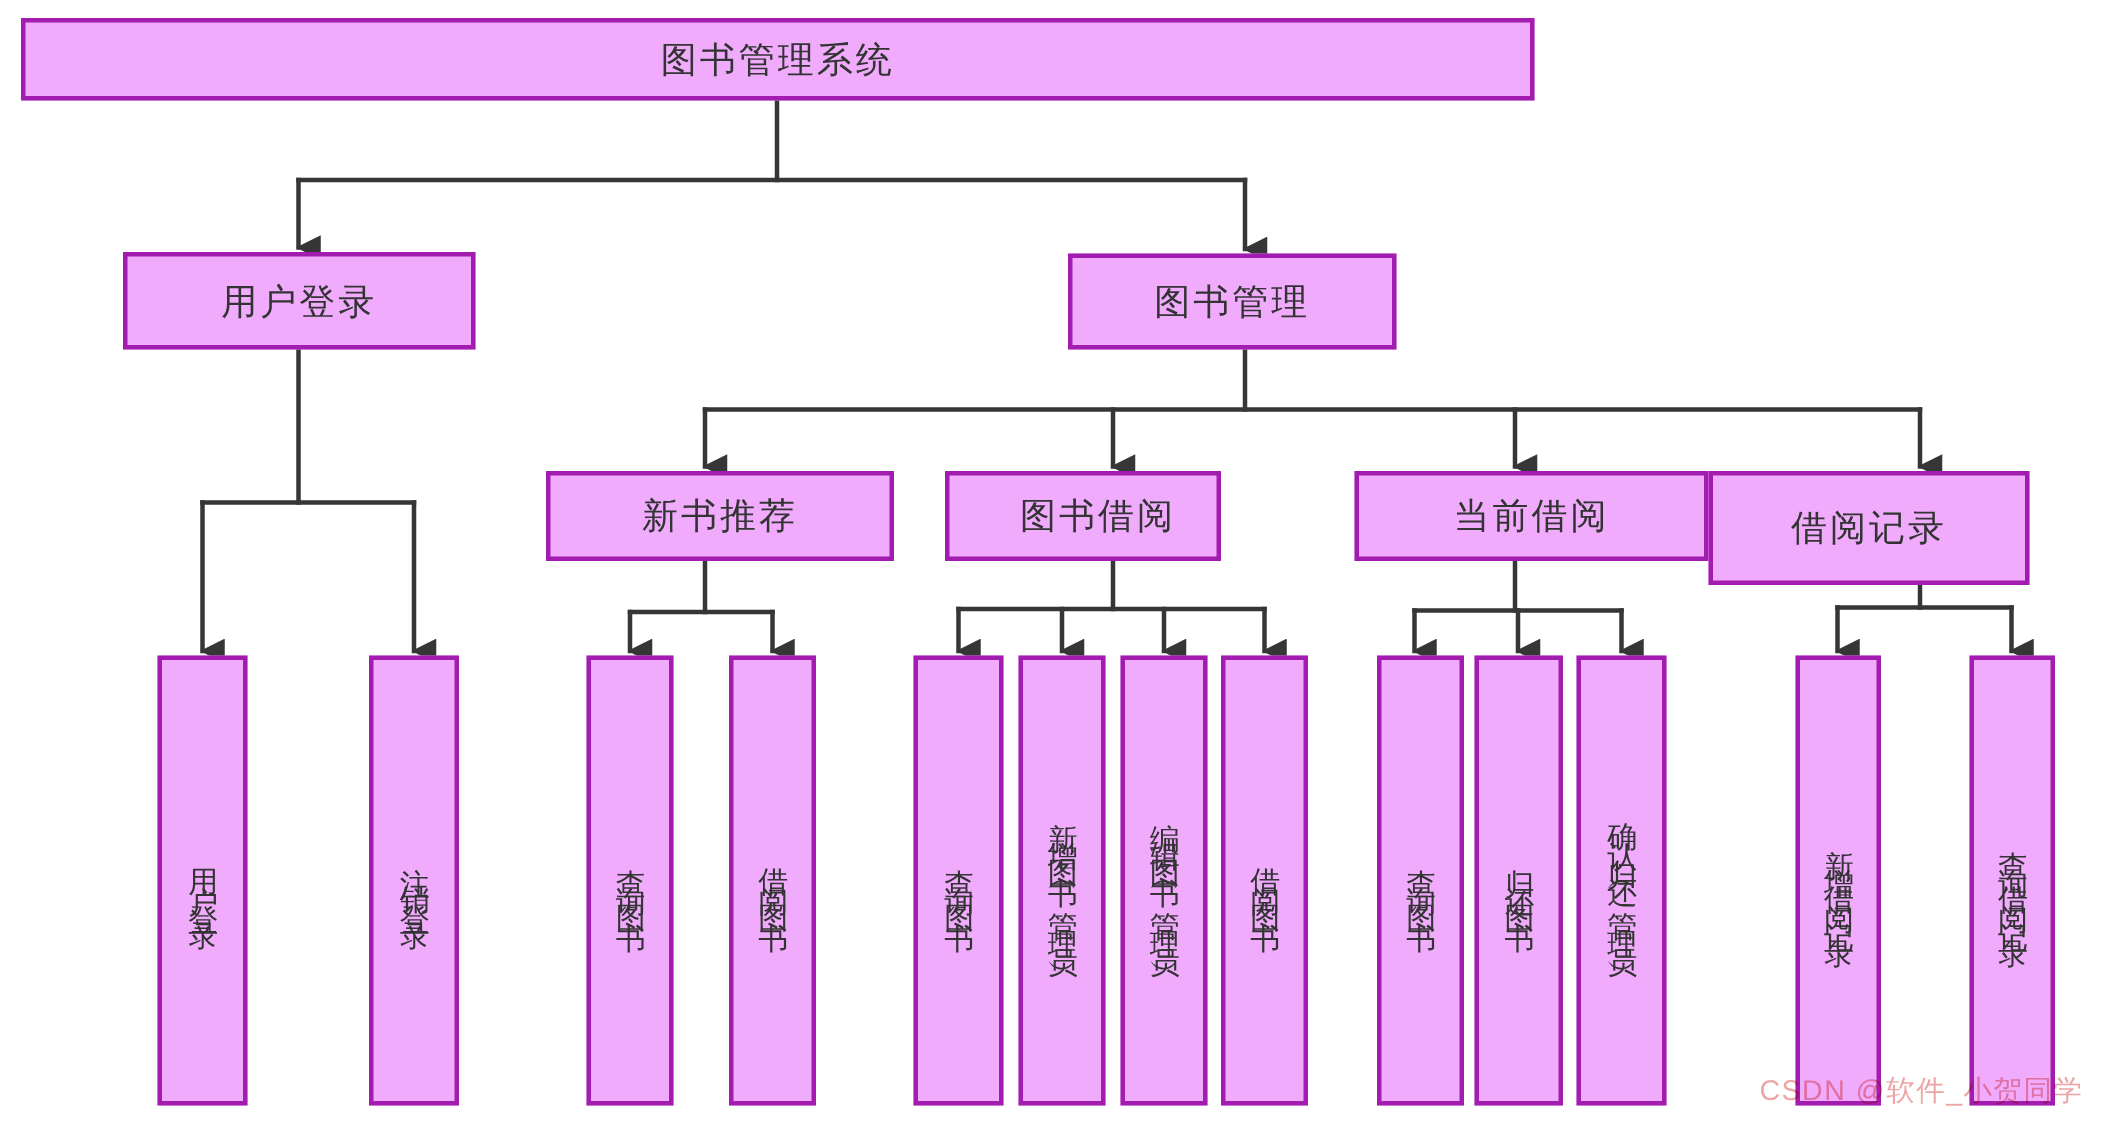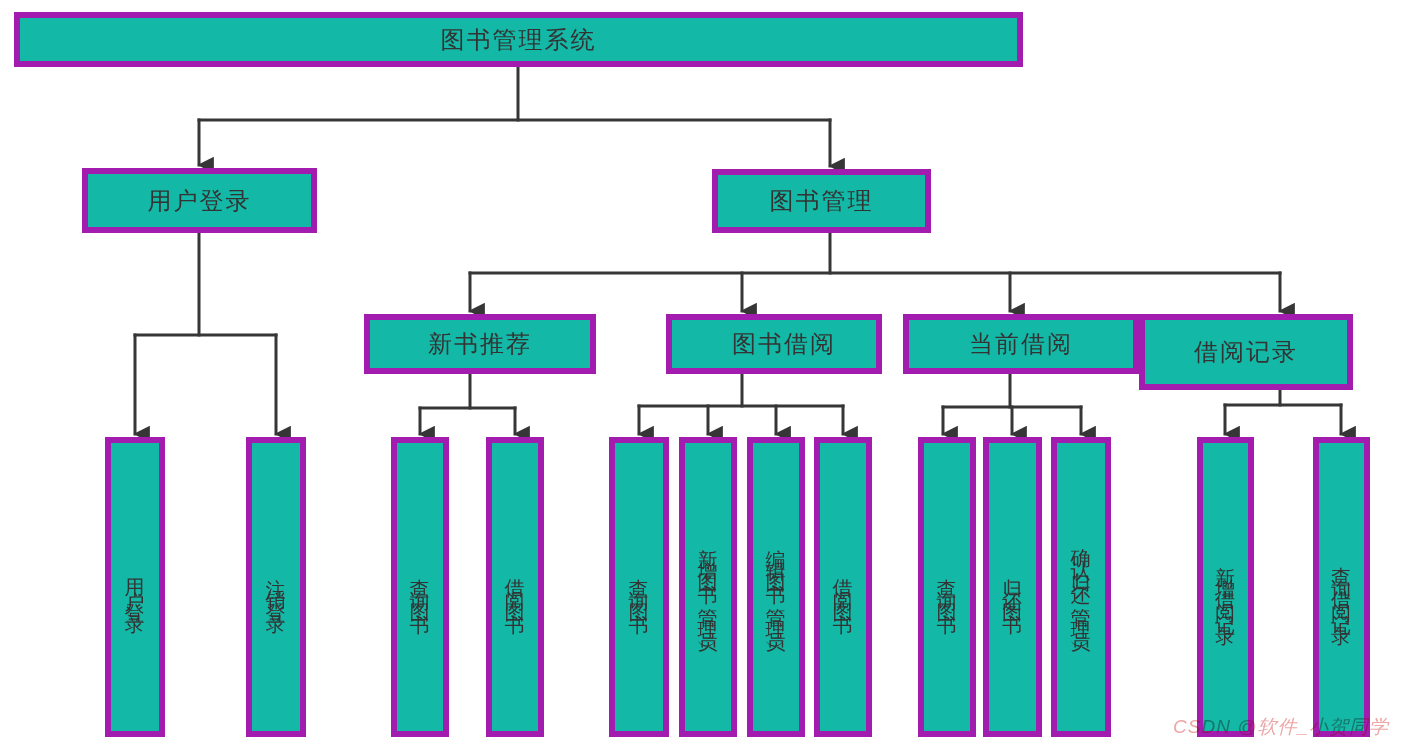--- a/index.html
+++ b/index.html
@@ -17,22 +17,22 @@
   }
   #connectors {
     position: absolute;
     left: 0; top: 0;
     width: 1405px;
     height: 747px;
   }
   .node {
     position: absolute;
     box-sizing: border-box;
-    background: #14b8a6;
-    border: 6px solid #a21caf;
+    background: #f0abfc;
+    border: 3px solid #a21caf;
     display: flex;
     align-items: center;
     justify-content: center;
     color: #333333;
     text-align: right;
   }
   .h-label {
     font-size: 24px;
     letter-spacing: 2px;
     color: #333333;
@@ -44,21 +44,21 @@
     font-size: 20px;
     letter-spacing: 12px;
     line-height: 1;
     color: #333333;
     white-space: nowrap;
   }
   .root-box   { left: 14px;  top: 12px;  width: 1009px; height: 55px; }
   .l2-a       { left: 82px;  top: 168px; width: 235px;  height: 65px; }
   .l2-b       { left: 712px; top: 169px; width: 219px;  height: 64px; }
   .l3-a       { left: 364px; top: 314px; width: 232px;  height: 60px; }
-  .l3-b       { left: 666px; top: 314px; width: 216px;  height: 60px; padding-left: 20px; }
+  .l3-b       { left: 630px; top: 314px; width: 184px;  height: 60px; padding-left: 20px; }
   .l3-c       { left: 903px; top: 314px; width: 236px;  height: 60px; }
   .l3-d       { left: 1139px;top: 314px; width: 214px;  height: 76px; }
   .leaf       { top: 437px;  height: 300px; }
   .leaf-0  { left: 105px;  width: 60px; }
   .leaf-1  { left: 246px;  width: 60px; }
   .leaf-2  { left: 391px;  width: 58px; }
   .leaf-3  { left: 486px;  width: 58px; }
   .leaf-4  { left: 609px;  width: 60px; }
   .leaf-5  { left: 679px;  width: 58px; }
   .leaf-6  { left: 747px;  width: 58px; }
@@ -70,21 +70,20 @@
   .leaf-12 { left: 1313px; width: 57px; }
   #watermark {
     position: absolute;
     right: 16px;
     top: 714px;
     font-size: 19px;
     letter-spacing: 1px;
     white-space: nowrap;
     mix-blend-mode: multiply;
     z-index: 5;
-    font-style: italic;
   }
 </style>
 </head>
 <body>
 
 <div id="canvas">
 
   <svg id="connectors" viewBox="0 0 1405 747" xmlns="http://www.w3.org/2000/svg">
     <defs>
       <marker id="arrow" viewBox="0 0 10 10" refX="5" refY="9" markerWidth="5.5" markerHeight="8.5" orient="auto-start-reverse">

